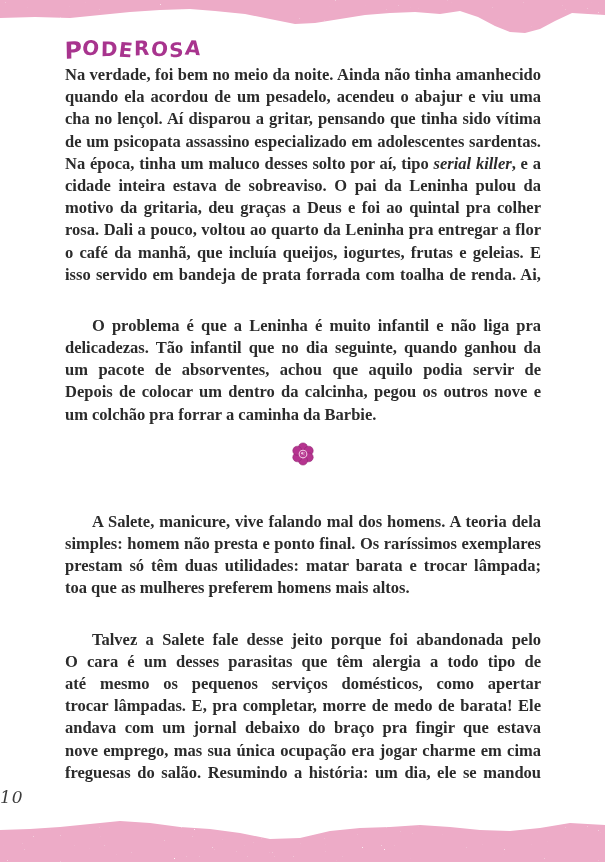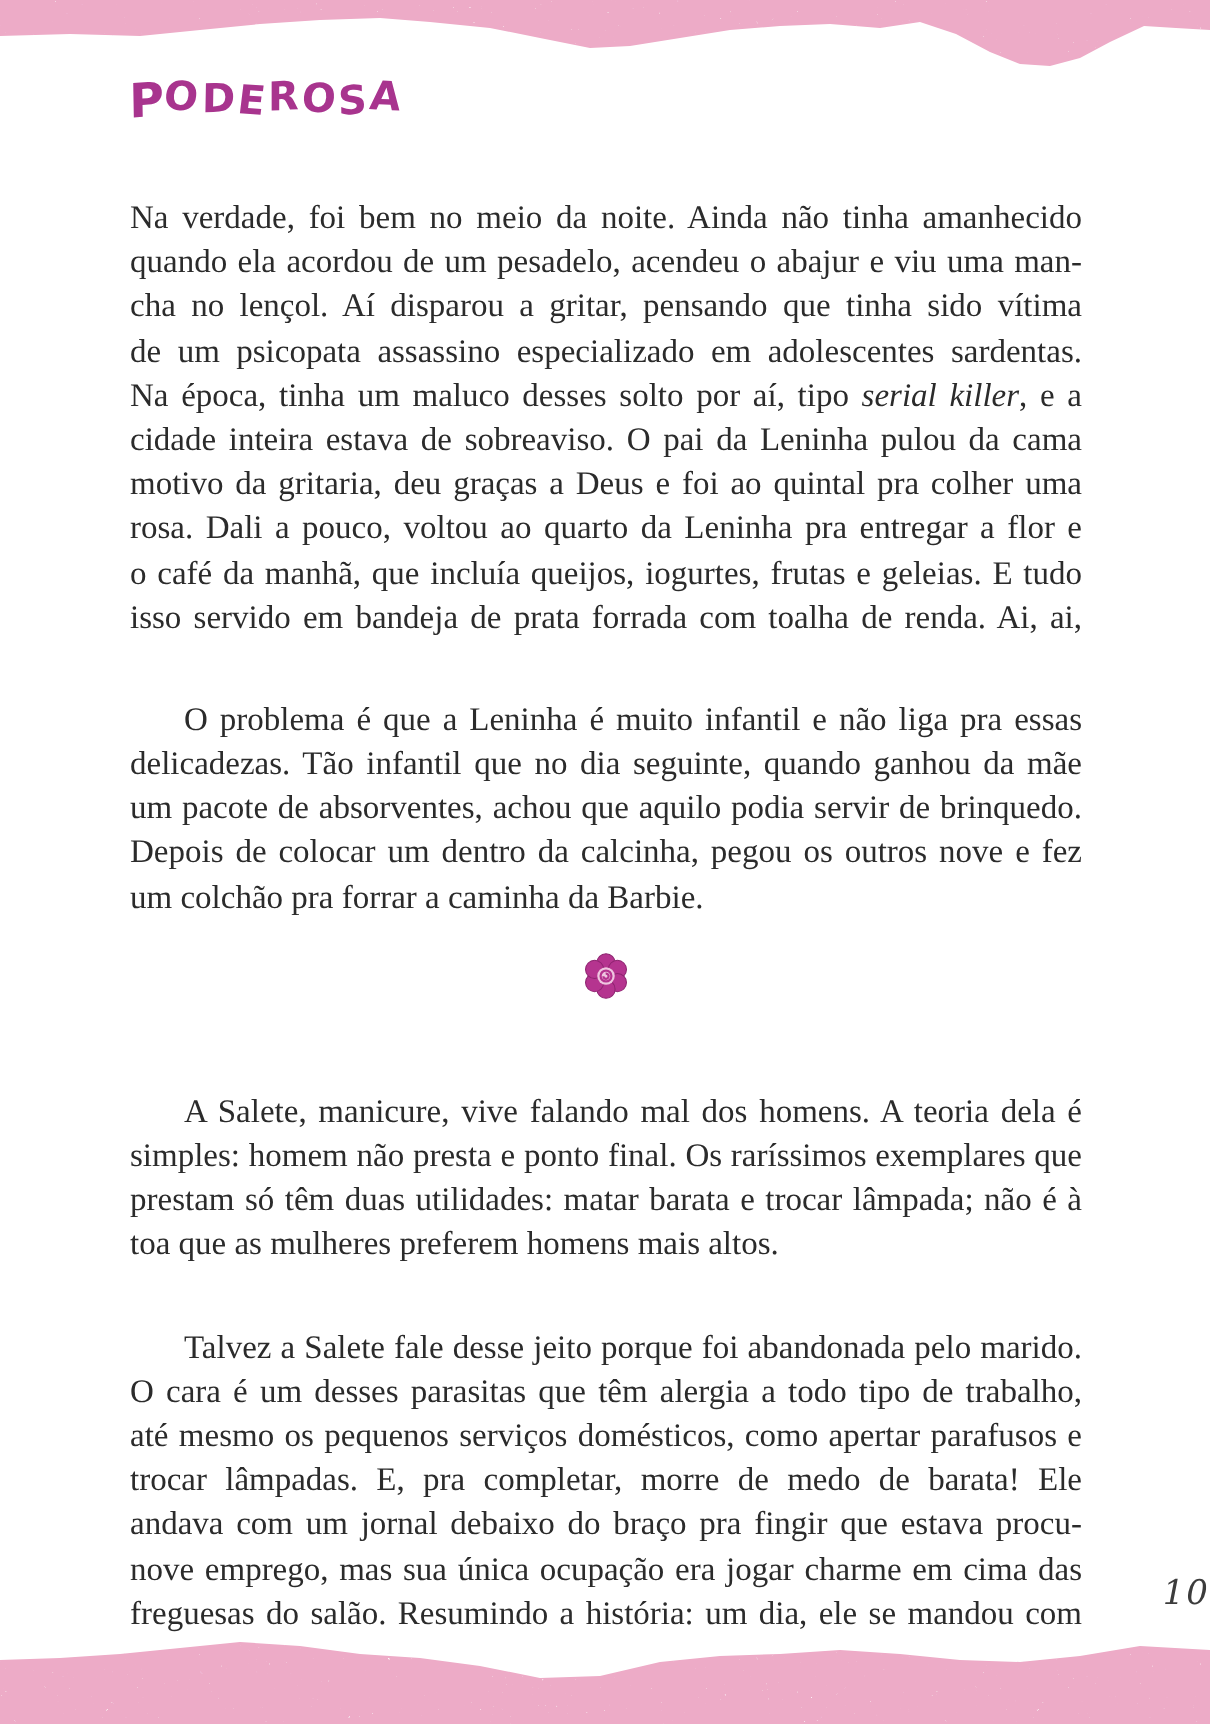--- a/index.html
+++ b/index.html
@@ -14,40 +14,41 @@
 
   .title{
     position:absolute;top:37px;left:66px;
     font-family:"DejaVu Sans", sans-serif;font-weight:bold;font-size:20px;
     color:var(--title-color,#a8348e);letter-spacing:1.5px;
     text-transform:uppercase;transform:skewX(-3deg);
   }
   .title span{display:inline-block;}
 
   .text-block{
-    position:absolute;top:98px;left:65px;width:476px;
+    position:absolute;top:64px;left:65px;width:476px;
     color:var(--text-color,#2b2b2b);
+    font-weight:bold;
   }
   .paragraph{margin:0;}
   .line{
     font-size:16.5px;line-height:22.2px;height:22.2px;overflow:hidden;
     text-align:justify;text-align-last:justify;
   }
   .line.no-stretch{text-align-last:left;}
   .paragraph.indent .line:first-child{text-indent:27px;margin-top:29px;}
   .line i{font-style:italic;}
 
   .ornament{height:56px;display:flex;align-items:center;justify-content:center;}
   .flower{width:28px;height:28px;}
   .flower .petal{fill:var(--flower-color,#b5348f);stroke:#8e2470;stroke-width:0.6;}
   .flower .flower-center{fill:var(--flower-center,#efc6e0);}
   .flower .flower-spiral{stroke:var(--flower-color,#b5348f);stroke-width:1.3;fill:none;}
 
   .page-number{
-    position:absolute;top:787px;left:0;width:100%;text-align:right;
+    position:absolute;top:787px;left:0;width:100%;text-align:left;
     font-family:"DejaVu Serif", serif;font-style:italic;font-size:17px;color:#3c3c3c;
     letter-spacing:1px;
   }
 </style>
 </head>
 <body>
 
 <div class="page">
 
   <svg class="band band-top" width="605" height="36" viewBox="0 0 605 36">

